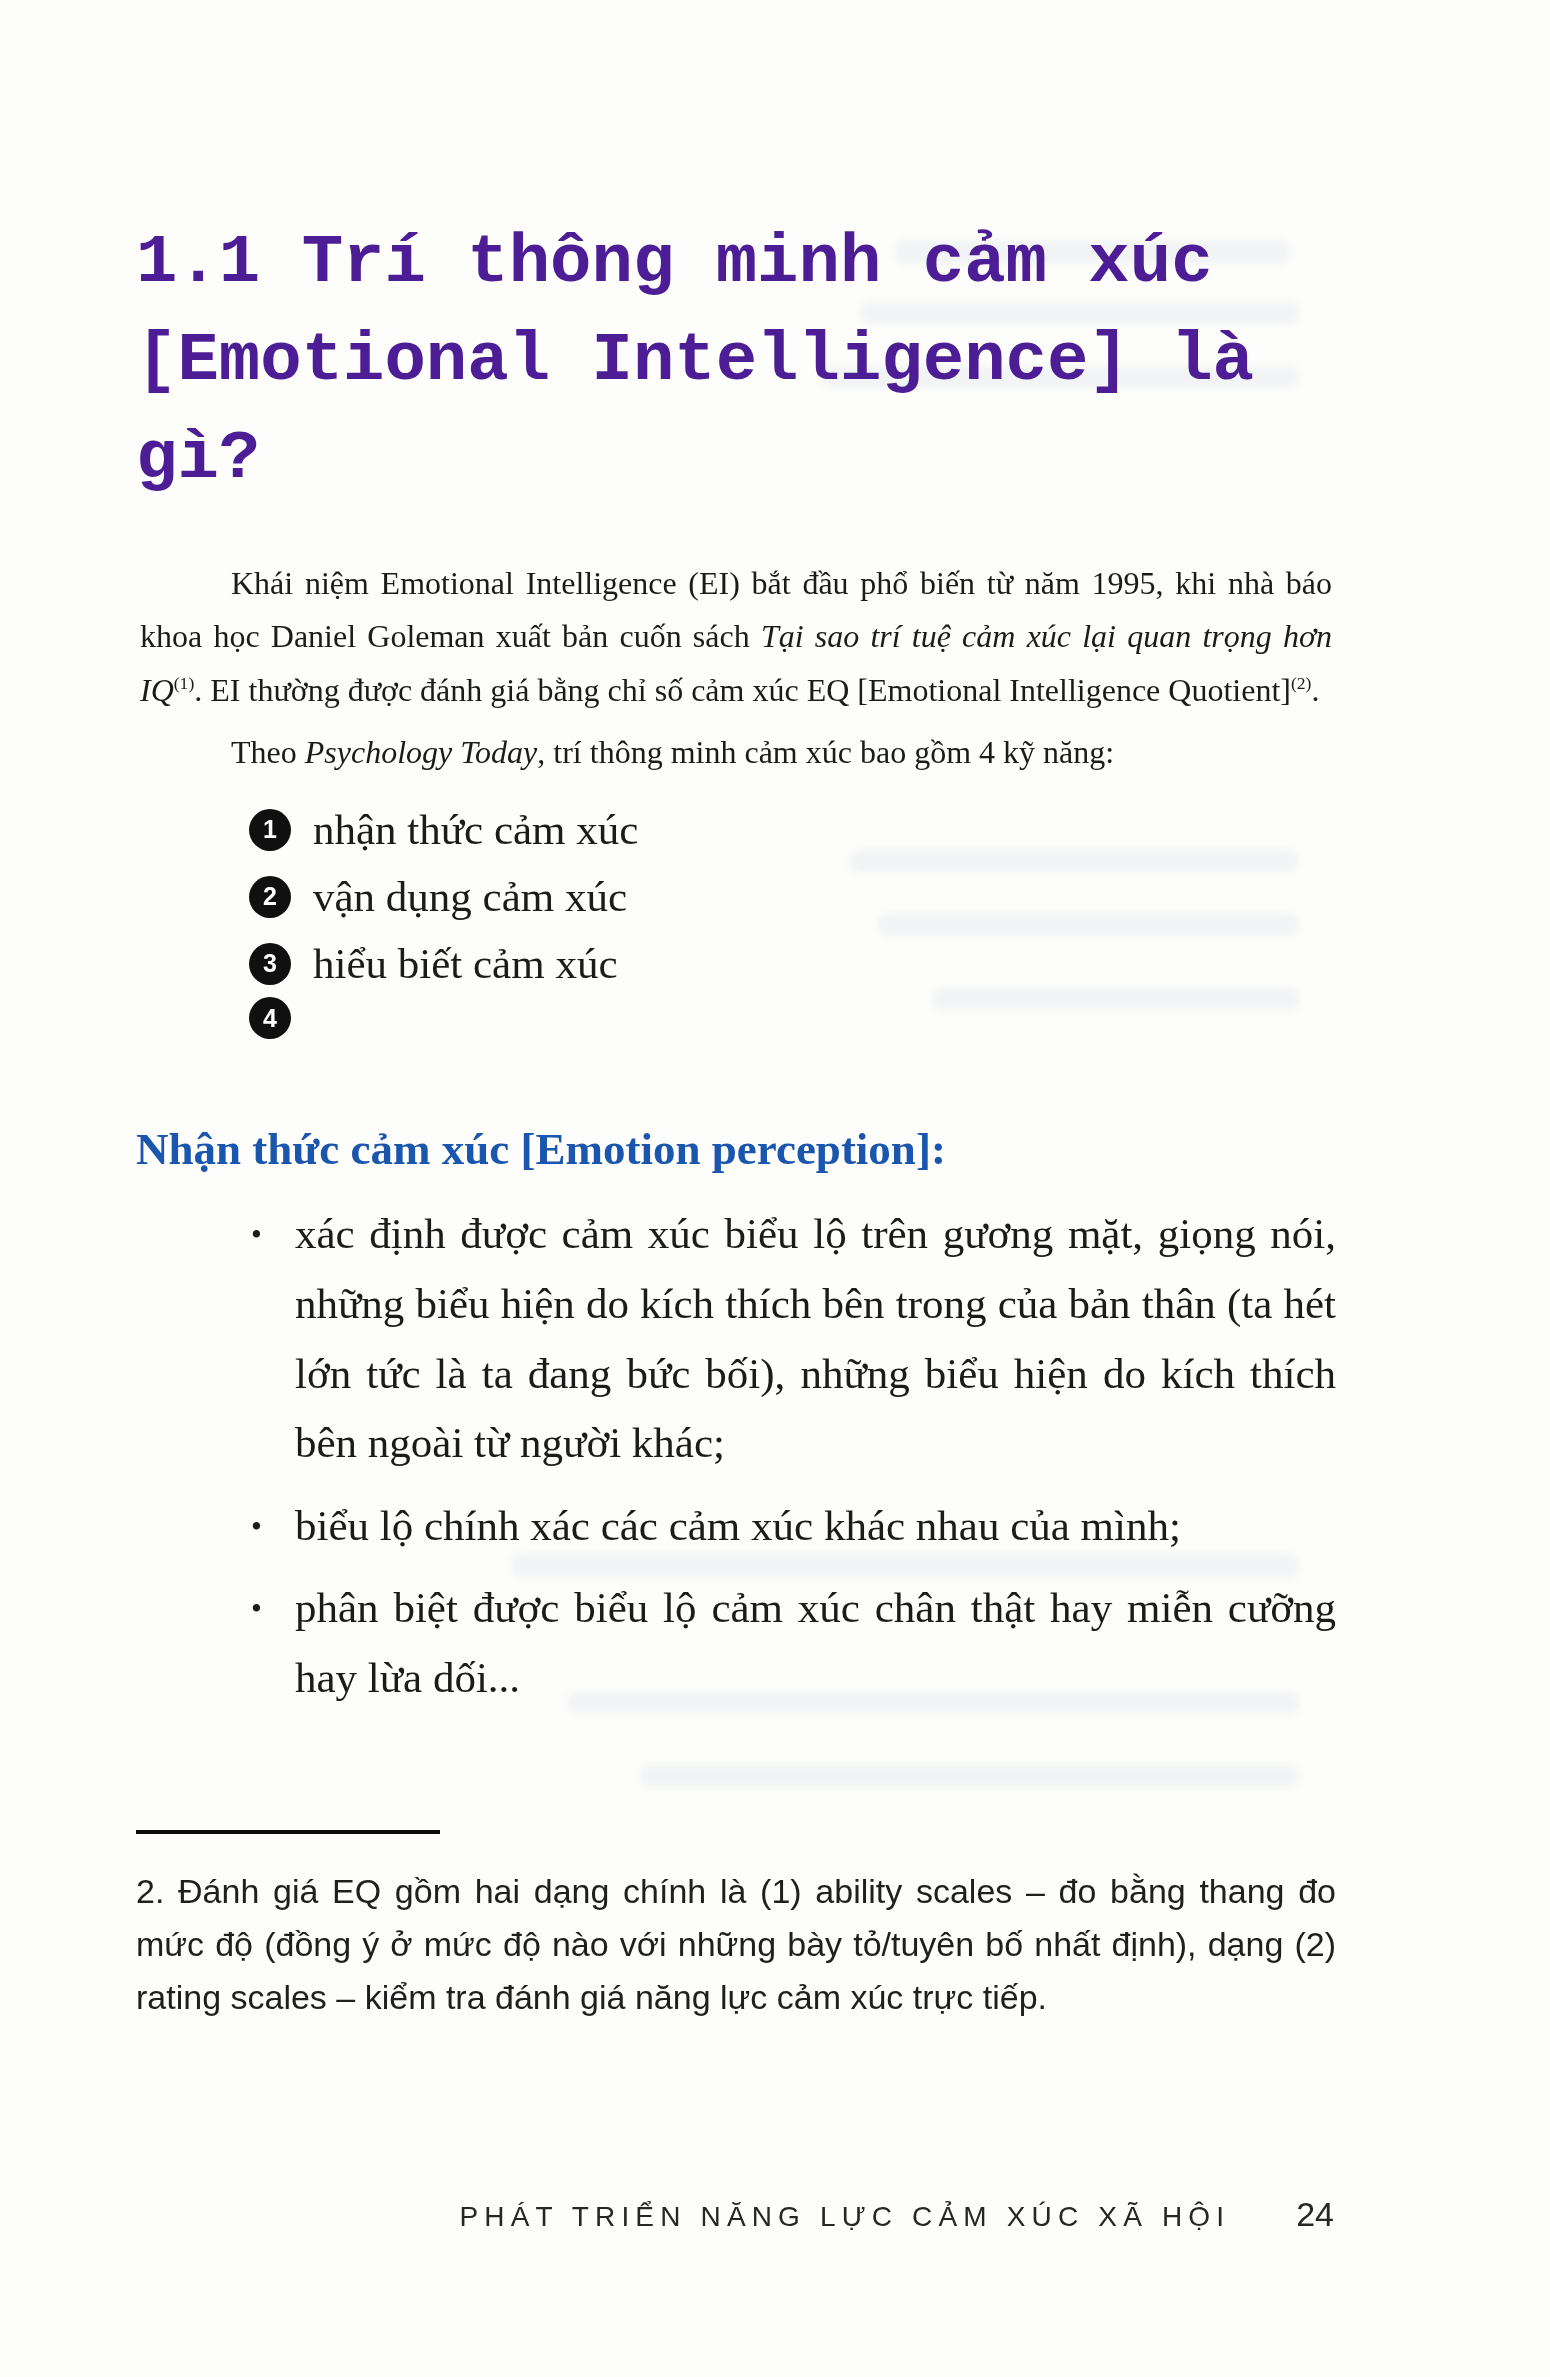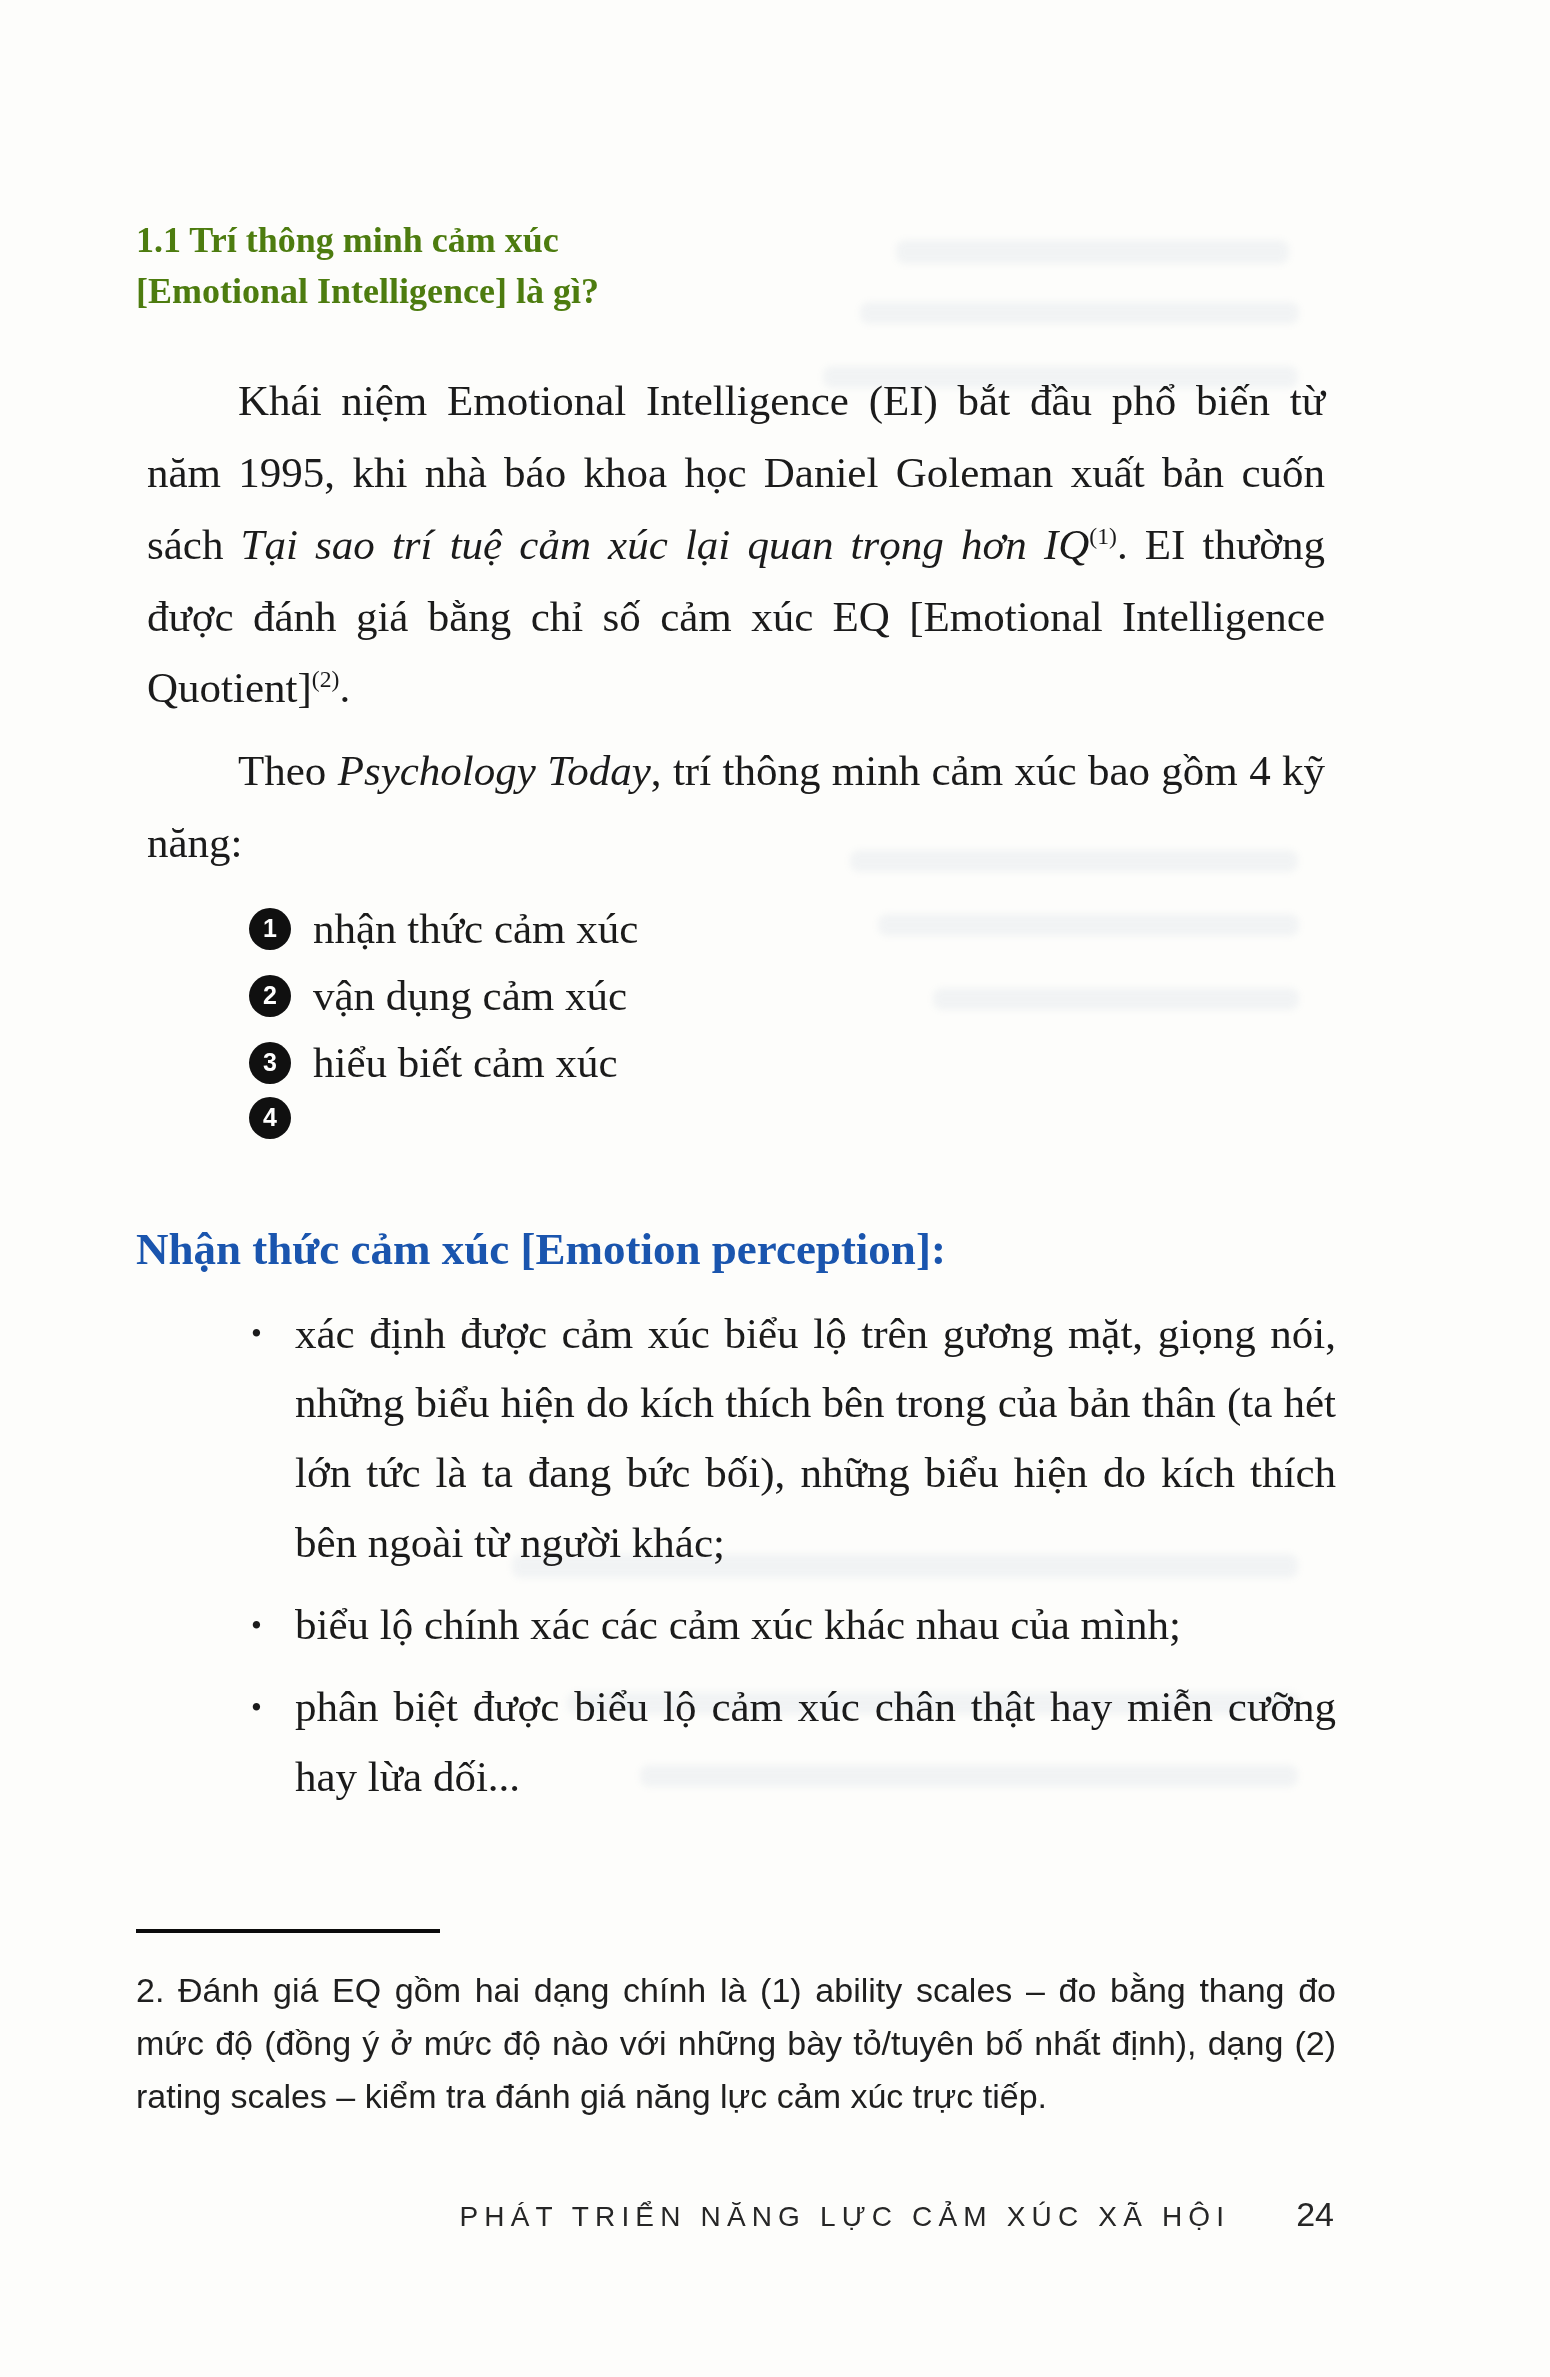--- a/index.html
+++ b/index.html
@@ -27,34 +27,34 @@
   }
 
   .content {
     position: absolute;
     left: 136px;
     top: 215px;
     width: 1200px;
   }
 
   .heading {
-    font-family: Liberation Serif, serif;
+    font-family: Liberation Mono, monospace;
     font-weight: bold;
-    font-size: 36px;
+    font-size: 69px;
     line-height: 1.42;
-    color: #4d7c0f;
+    color: #4c1d95;
     margin: 0 0 48px 0;
   }
 
   .para {
-    font-size: 43px;
+    font-size: 32px;
     line-height: 1.67;
     text-align: justify;
     text-indent: 91px;
-    margin: 11px;
+    margin: 4px;
   }
   .para + .para { margin-top: 9.1px; }
   .italic { font-style: italic; }
   sup.fnref {
     font-size: 0.55em;
     vertical-align: super;
     line-height: 0;
   }
 
   .skills { margin: 16.5px 0 0 113px; }

